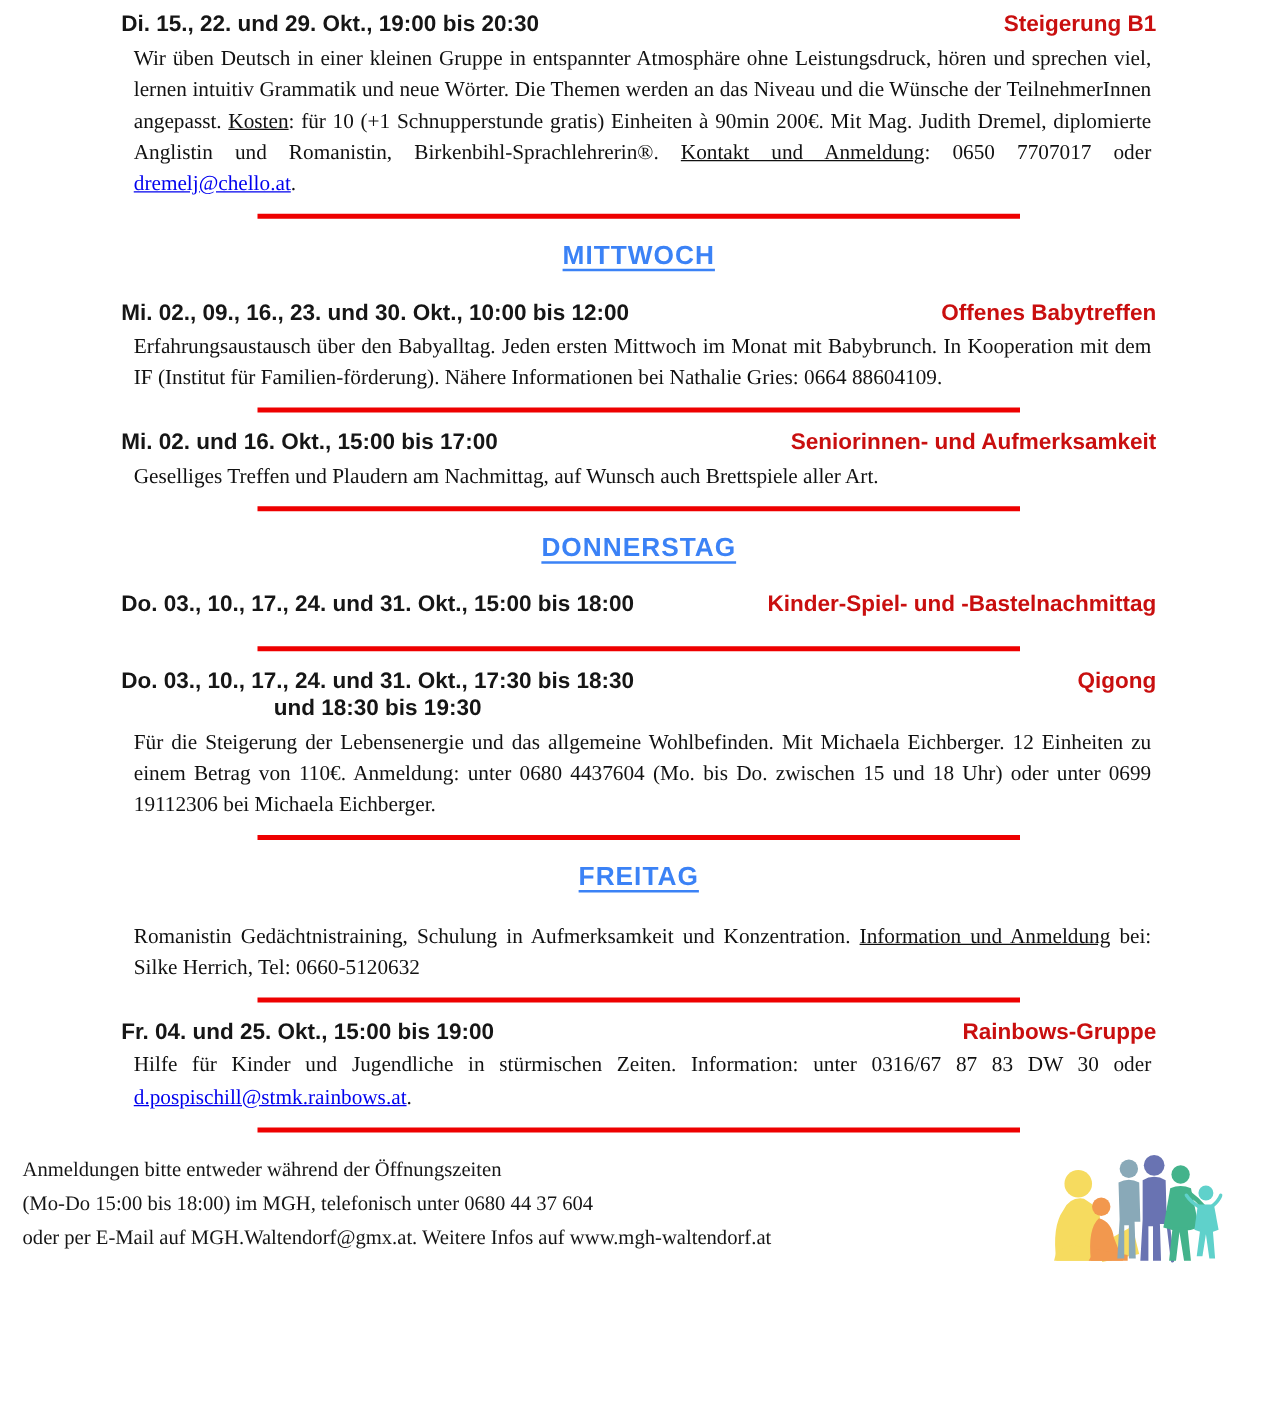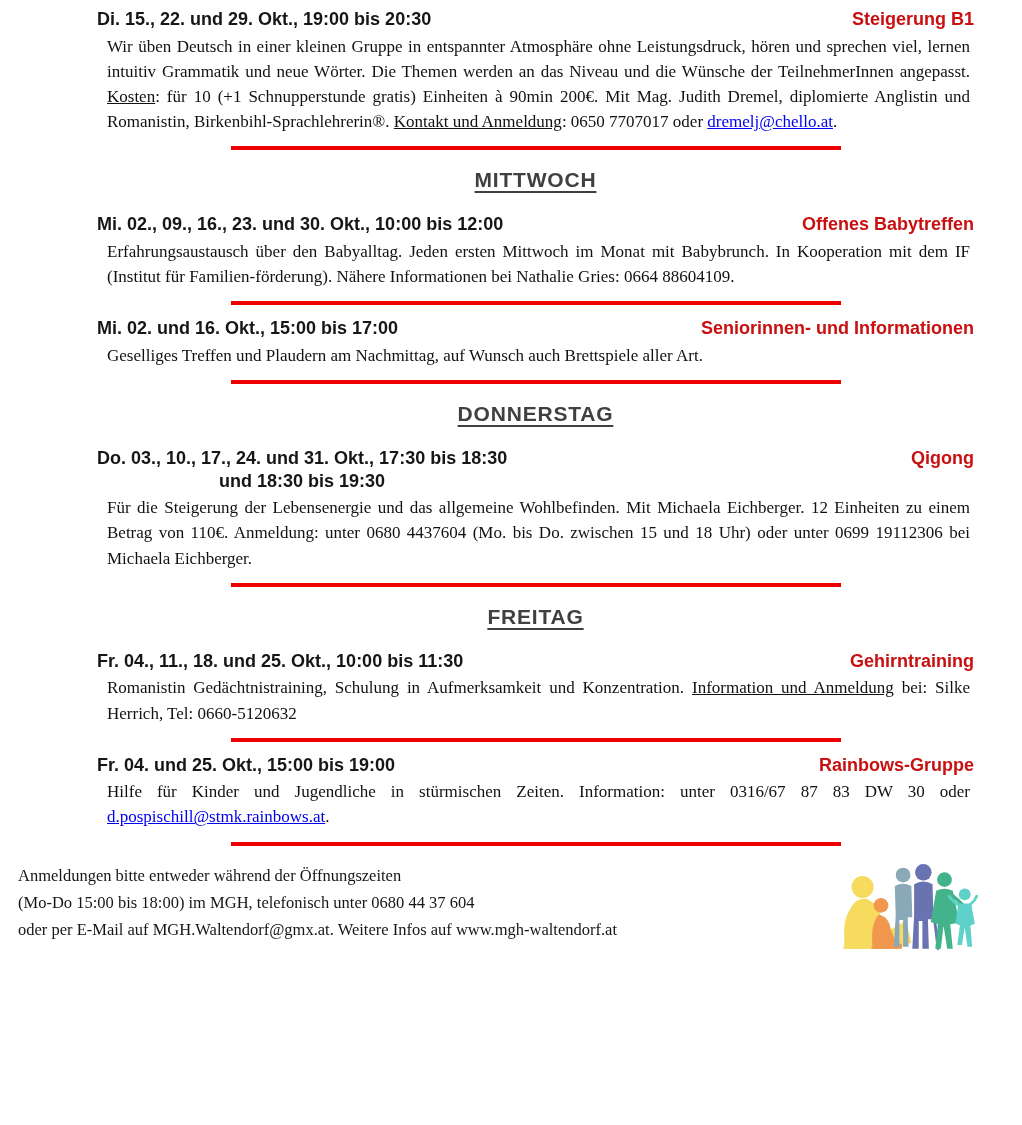--- a/index.html
+++ b/index.html
@@ -9,21 +9,21 @@
   }
   body {
     width: 1022px;
     height: 1125px;
     overflow: hidden;
     font-family: "Liberation Serif", serif;
     color: #111111;
     position: relative;
   }
   .main {
-    padding: 8px 48px 0 97px;
+    padding: 8px 97px 0 97px;
   }
   
   .event-header {
     display: flex;
     justify-content: space-between;
     align-items: flex-start;
     font-family: "Liberation Sans", sans-serif;
     font-weight: bold;
     font-size: 18px;
     line-height: 1.25;
@@ -54,21 +54,21 @@
     background: #EE0000;
     margin: 12px auto 12px auto;
     border: none;
   }
   .redline.wide-gap { margin-top: 22px; }
   .day-heading {
     font-family: "Liberation Sans", sans-serif;
     font-weight: bold;
     font-size: 21px;
     letter-spacing: 0.8px;
-    color: #404040;
+    color: #3b82f6;
     text-align: center;
     margin: 16px 0 20px 0;
     line-height: 1.3;
   }
   .day-heading span {
     text-decoration: underline;
     text-decoration-thickness: 2px;
     text-underline-offset: 4px;
   }
   .event { margin-bottom: 2px; }
@@ -109,48 +109,51 @@
       <span class="event-date">Mi. 02., 09., 16., 23. und 30. Okt., 10:00 bis 12:00</span>
       <span class="event-title">Offenes Babytreffen</span>
     </div>
     <p class="event-desc">Erfahrungsaustausch über den Babyalltag. Jeden ersten Mittwoch im Monat mit Babybrunch. In Kooperation mit dem IF (Institut für Familien-förderung). Nähere Informationen bei Nathalie Gries: 0664 88604109.</p>
     <div class="redline"></div>
   </section>
 
   <section class="event">
     <div class="event-header">
       <span class="event-date">Mi. 02. und 16. Okt., 15:00 bis 17:00</span>
-      <span class="event-title">Seniorinnen- und Informationen</span>
+      <span class="event-title">Seniorinnen- und Aufmerksamkeit</span>
     </div>
     <p class="event-desc">Geselliges Treffen und Plaudern am Nachmittag, auf Wunsch auch Brettspiele aller Art.</p>
     <div class="redline"></div>
   </section>
 
   <h2 class="day-heading"><span>DONNERSTAG</span></h2>
 
+  <section class="event">
+    <div class="event-header">
+      <span class="event-date">Do. 03., 10., 17., 24. und 31. Okt., 15:00 bis 18:00</span>
+      <span class="event-title">Kinder-Spiel- und -Bastelnachmittag</span>
+    </div>
+    <div class="redline wide-gap"></div>
+  </section>
 
   <section class="event">
     <div class="event-header">
       <span class="event-date">
         <span class="date-line1" style="display:block;text-align:center;">Do. 03., 10., 17., 24. und 31. Okt., 17:30 bis 18:30</span>
         <span class="date-line2" style="display:block;text-align:center;">und 18:30 bis 19:30</span>
       </span>
       <span class="event-title">Qigong</span>
     </div>
     <p class="event-desc">Für die Steigerung der Lebensenergie und das allgemeine Wohlbefinden. Mit Michaela Eichberger. 12 Einheiten zu einem Betrag von 110€. Anmeldung: unter 0680 4437604 (Mo. bis Do. zwischen 15 und 18 Uhr) oder unter 0699 19112306 bei Michaela Eichberger.</p>
     <div class="redline"></div>
   </section>
 
   <h2 class="day-heading"><span>FREITAG</span></h2>
 
   <section class="event">
-    <div class="event-header">
-      <span class="event-date">Fr. 04., 11., 18. und 25. Okt., 10:00 bis 11:30</span>
-      <span class="event-title">Gehirntraining</span>
-    </div>
     <p class="event-desc"><span>Romanistin Gedächtnistraining, Schulung in Aufmerksamkeit und Konzentration. </span><span class="u">Information und Anmeldung</span><span> bei: Silke Herrich, Tel: 0660-5120632</span></p>
     <div class="redline"></div>
   </section>
 
   <section class="event">
     <div class="event-header">
       <span class="event-date">Fr. 04. und 25. Okt., 15:00 bis 19:00</span>
       <span class="event-title">Rainbows-Gruppe</span>
     </div>
     <p class="event-desc"><span>Hilfe für Kinder und Jugendliche in stürmischen Zeiten. Information: unter 0316/67 87 83 DW 30 oder </span><a class="link">d.pospischill@stmk.rainbows.at</a><span>.</span></p>

